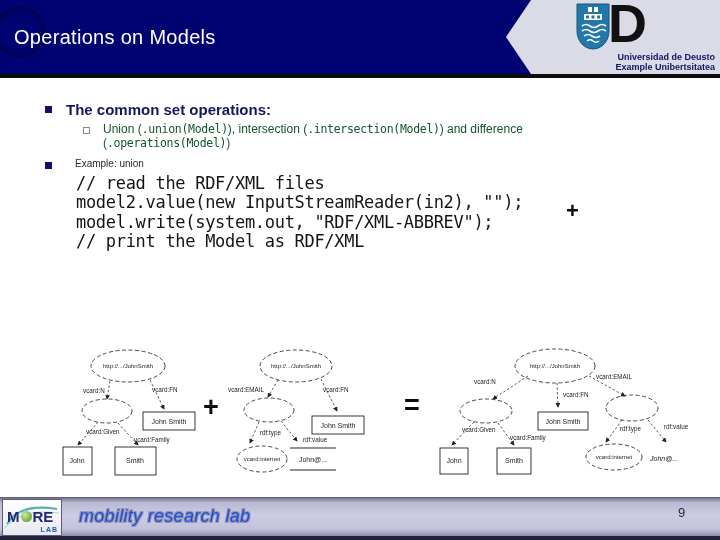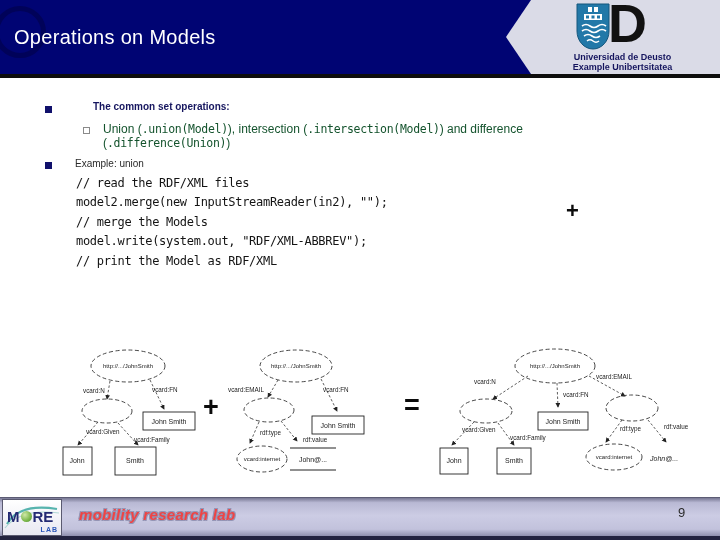--- a/index.html
+++ b/index.html
@@ -8,31 +8,31 @@
 
   
   .header { position:absolute; left:0; top:0; width:720px; height:74px; background:#000473; }
   .header-ornament { position:absolute; left:-6px; top:6px; width:52px; height:52px; border:5px solid rgba(0,0,40,.35); border-radius:50%; }
   .slide-title { position:absolute; left:14px; top:26px; color:#ffffff; font-size:20px; letter-spacing:.3px;text-align:right; }
   .header-rule { position:absolute; left:0; top:74px; width:720px; height:4px; background:#0d0d0d; }
   .logo-area { position:absolute; left:500px; top:0; width:220px; height:74px; background:#dadbe7;
                clip-path:polygon(31px 0, 220px 0, 220px 74px, 31px 74px, 6px 37px); }
   .crest { position:absolute; left:76px; top:3px; }
   .big-d { position:absolute; left:108px; top:-8px; font-size:54px; font-weight:bold; color:#111; font-family:"Liberation Sans", sans-serif; }
-  .uni-names { position:absolute; left:30px; top:52px; width:185px; text-align:center; color:#15155e; font-weight:bold; font-size:9px; line-height:10px; }
+  .uni-names { position:absolute; left:30px; top:52px; width:185px; text-align:right; color:#15155e; font-weight:bold; font-size:9px; line-height:10px; }
 
   
   .bullet-sq { position:absolute; width:7px; height:7px; background:#10106b; }
   .bullet-sq.hollow { background:#fff; border:1px solid #8a8a8a; }
-  .bullet1-text { position:absolute; left:93px; top:101px; font-size:10px; font-weight:bold; color:#16165f; }
+  .bullet1-text { position:absolute; left:66px; top:101px; font-size:15px; font-weight:bold; color:#16165f; }
   .subbullet-text { position:absolute; left:103px; top:122px; width:600px; font-size:12px; color:#14532d; line-height:14px; }
   .subbullet-text .mono { font-family:"DejaVu Sans Mono", monospace; font-size:11.5px; letter-spacing:-.3px; }
   .bullet2-text { position:absolute; left:75px; top:158px; font-size:10px; color:#2a2a2a; }
   .code { position:absolute; left:76px; top:174px; font-family:"DejaVu Sans Mono", monospace;
-          font-size:12px; letter-spacing:-.3px; line-height:19.4px; color:#141414; white-space:pre; }
+          font-size:17px; letter-spacing:-.3px; line-height:19.4px; color:#141414; white-space:pre; }
   .op { position:absolute; color:#0b0b0b; font-weight:bold; font-family:"Liberation Sans", sans-serif; }
   .op-code-plus { left:566px; top:198px; font-size:22px; }
   .op-diagram-plus { left:203px; top:392px; font-size:27px; }
   .op-diagram-eq { left:404px; top:390px; font-size:27px; }
 
   
   svg text { font-family:"Liberation Sans", sans-serif; fill:#1c1c1c; }
   .gph { position:absolute; }
   .node-e { fill:none; stroke:#333; stroke-width:.9; stroke-dasharray:4 2.5; }
   .node-r { fill:none; stroke:#222; stroke-width:.9; }
@@ -45,21 +45,21 @@
   .footer-bar { position:absolute; left:0; top:497px; width:720px; height:40px;
     background:linear-gradient(#777793 0%, #b9b9d4 12%, #cccce4 45%, #c2c2dc 80%, #8888a6 100%);
     border-top:1px solid #5c5c74; }
   .footer-bottom { position:absolute; left:0; top:536px; width:720px; height:4px; background:#23233f; }
   .morelab { position:absolute; left:2px; top:499px; width:60px; height:37px; background:linear-gradient(#ffffff,#e8e8f2);
              border:1px solid #5a5a70; }
   .morelab-text { position:absolute; left:4px; top:8px; font-size:15px; font-weight:bold; color:#232a73; letter-spacing:0; display:flex; align-items:center; }
   .globe { display:inline-block; width:11px; height:11px; border-radius:50%;
            background:radial-gradient(circle at 35% 35%, #cfe8a8, #7ab648 60%, #4d8f35); margin:0 1px; }
   .morelab-lab { position:absolute; right:3px; bottom:2px; font-size:7px; font-weight:bold; color:#2a55b8; letter-spacing:1px; }
-  .lab-name { position:absolute; left:79px; top:506px; font-size:15px; font-weight:bold; font-style:italic; color:#ef4444;
+  .lab-name { position:absolute; left:79px; top:506px; font-size:18px; font-weight:normal; font-style:italic; color:#1d4ed8;
               text-shadow:1px 1px 0 #9595b5, -1px -1px 0 #9595b5, 1px -1px 0 #9595b5, -1px 1px 0 #9595b5; letter-spacing:.3px; }
   .page-num { position:absolute; left:678px; top:505px; font-size:13px; color:#2b2b2b; }
 </style>
 </head>
 <body>
 
 <div id="slide">
 
   <div class="header">
     <div class="header-ornament"></div>
@@ -84,26 +84,26 @@
         <div>Example Unibertsitatea</div>
       </div>
     </div>
   </div>
   <div class="header-rule"></div>
 
   <div class="bullet-sq" style="left:45px; top:106px;"></div>
   <div class="bullet1-text">The common set operations:</div>
 
   <div class="bullet-sq hollow" style="left:83px; top:127px;"></div>
-  <div class="subbullet-text"><span>Union (</span><span class="mono">.union(Model)</span><span>), intersection (</span><span class="mono">.intersection(Model)</span><span>) and difference</span><br><span>(</span><span class="mono">.difference(Union)</span><span>)</span></div>
+  <div class="subbullet-text"><span>Union (</span><span class="mono">.union(Model)</span><span>), intersection (</span><span class="mono">.intersection(Model)</span><span>) and difference</span><br><span>(</span><span class="mono">.operations(Model)</span><span>)</span></div>
 
   <div class="bullet-sq" style="left:45px; top:162px;"></div>
   <div class="bullet2-text">Example: union</div>
 
-  <div class="code"><div>// read the RDF/XML files</div><div>model2.merge(new InputStreamReader(in2), "");</div><div>// merge the Models</div><div>model.write(system.out, "RDF/XML-ABBREV");</div><div>// print the Model as RDF/XML</div></div>
+  <div class="code"><div>// read the RDF/XML files</div><div>model2.value(new InputStreamReader(in2), "");</div><div>model.write(system.out, "RDF/XML-ABBREV");</div><div>// print the Model as RDF/XML</div></div>
   <div class="op op-code-plus">+</div>
 
   <svg class="gph" style="left:58px; top:342px;" width="150" height="140" viewBox="0 0 150 140">
     <defs>
         <marker id="m1" markerWidth="7" markerHeight="7" refX="5" refY="3" orient="auto">
           <path d="M0,0 L6,3 L0,6 z" fill="#222"></path>
         </marker>
       </defs>
     <ellipse class="node-e" cx="70" cy="24" rx="37" ry="16"></ellipse>
     <text class="urit" x="70" y="26" text-anchor="middle">http://.../JohnSmith</text>

